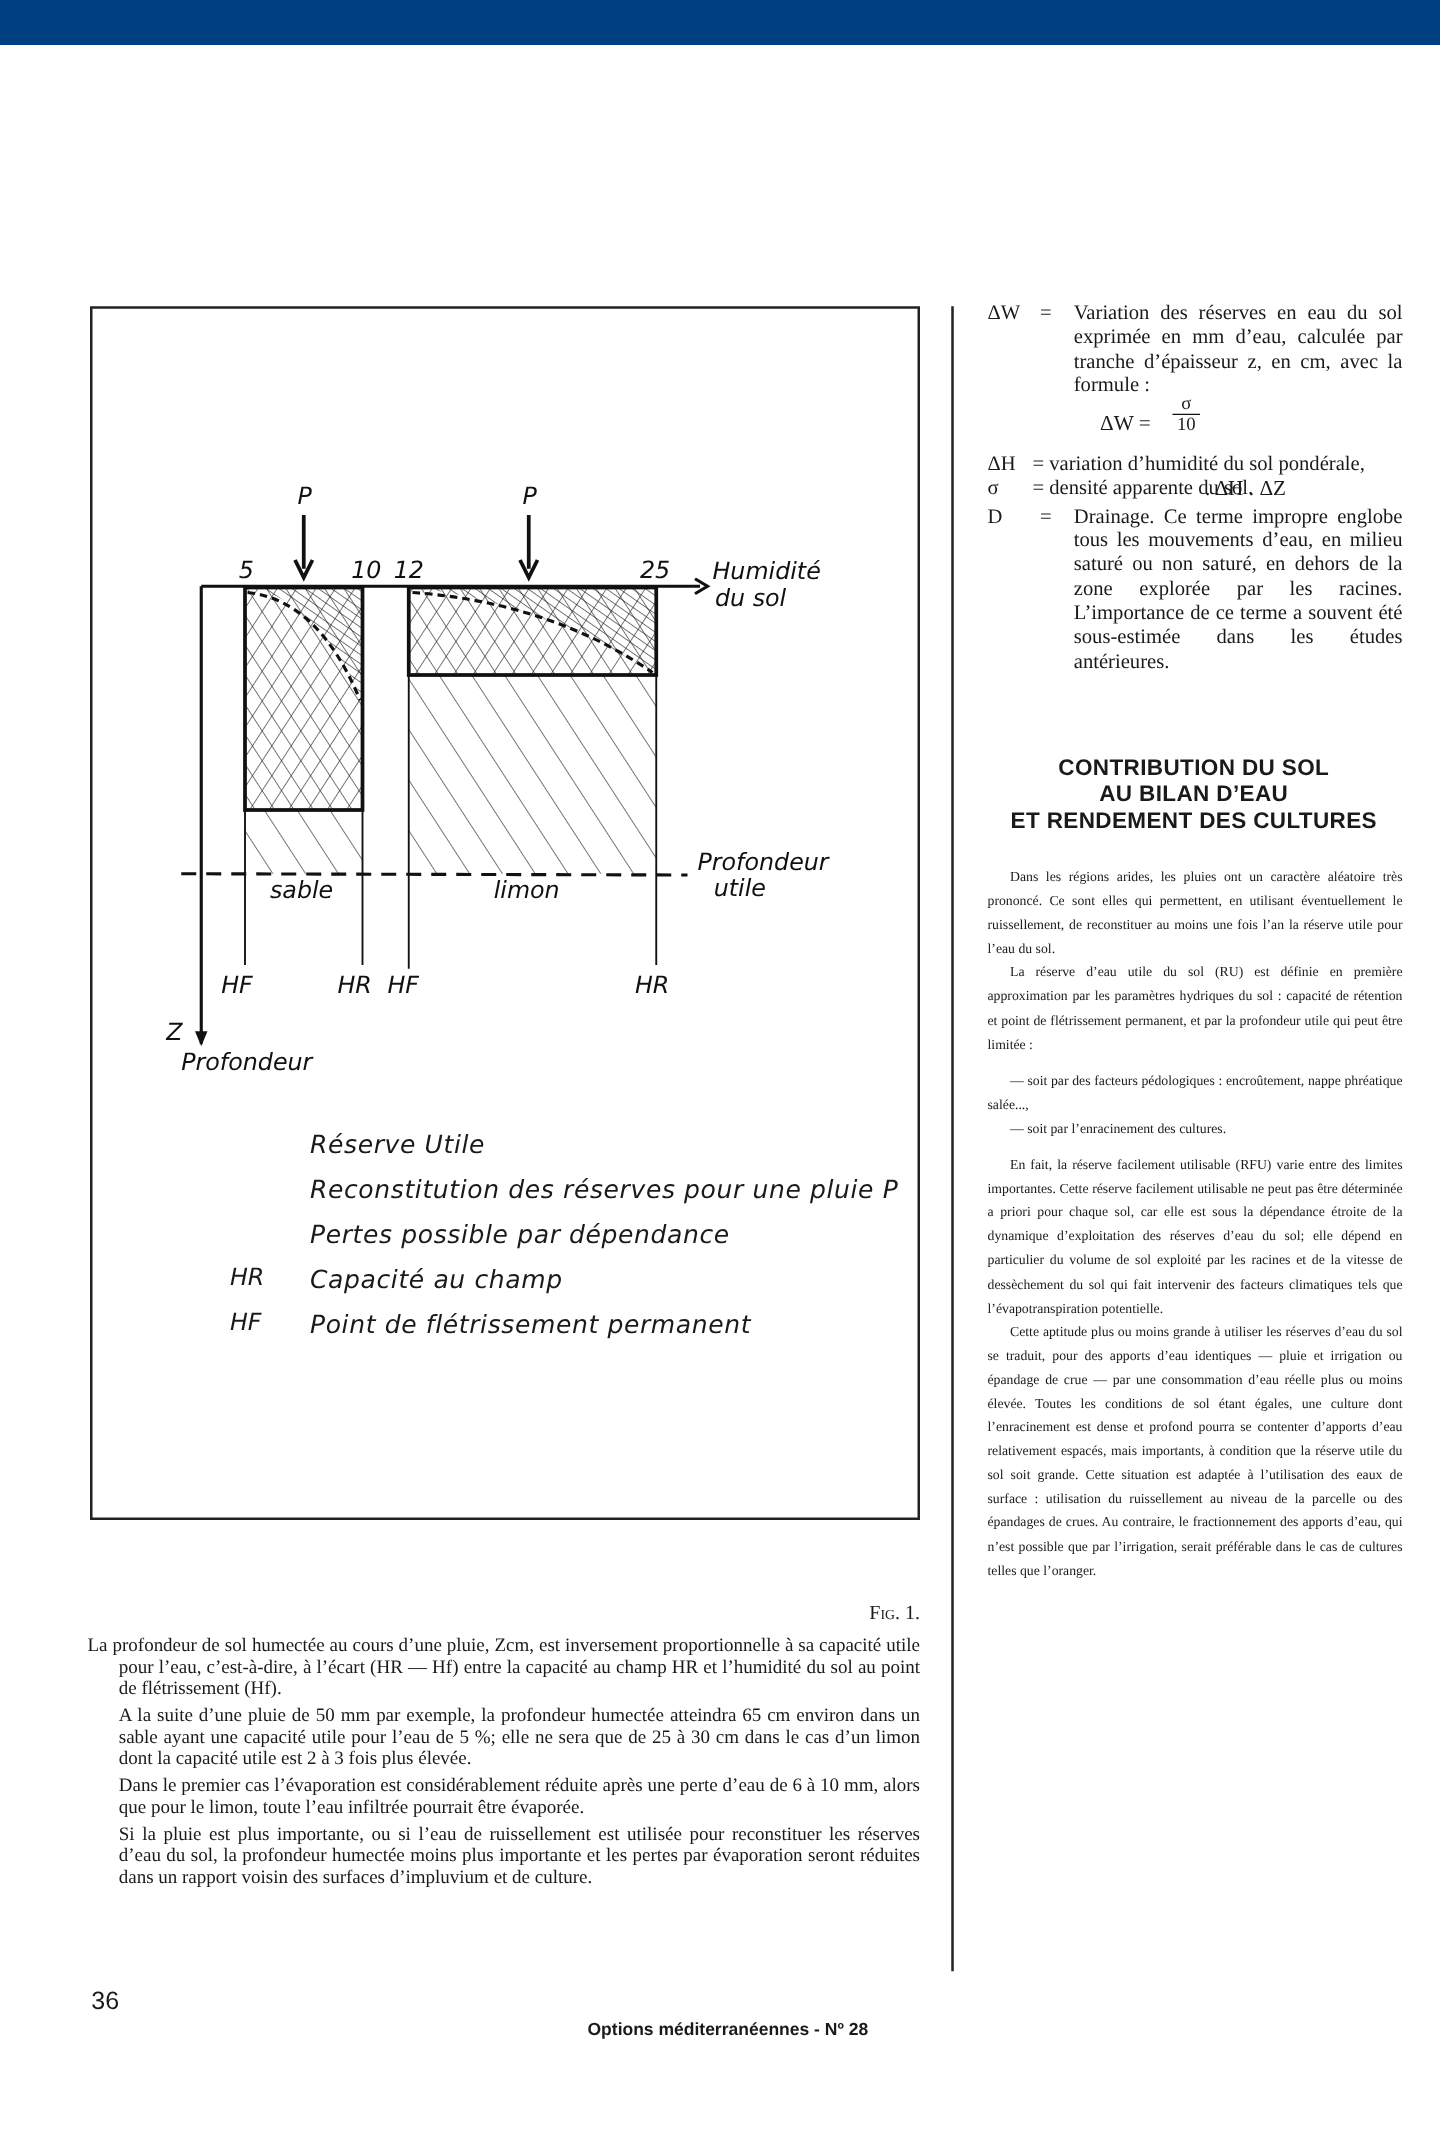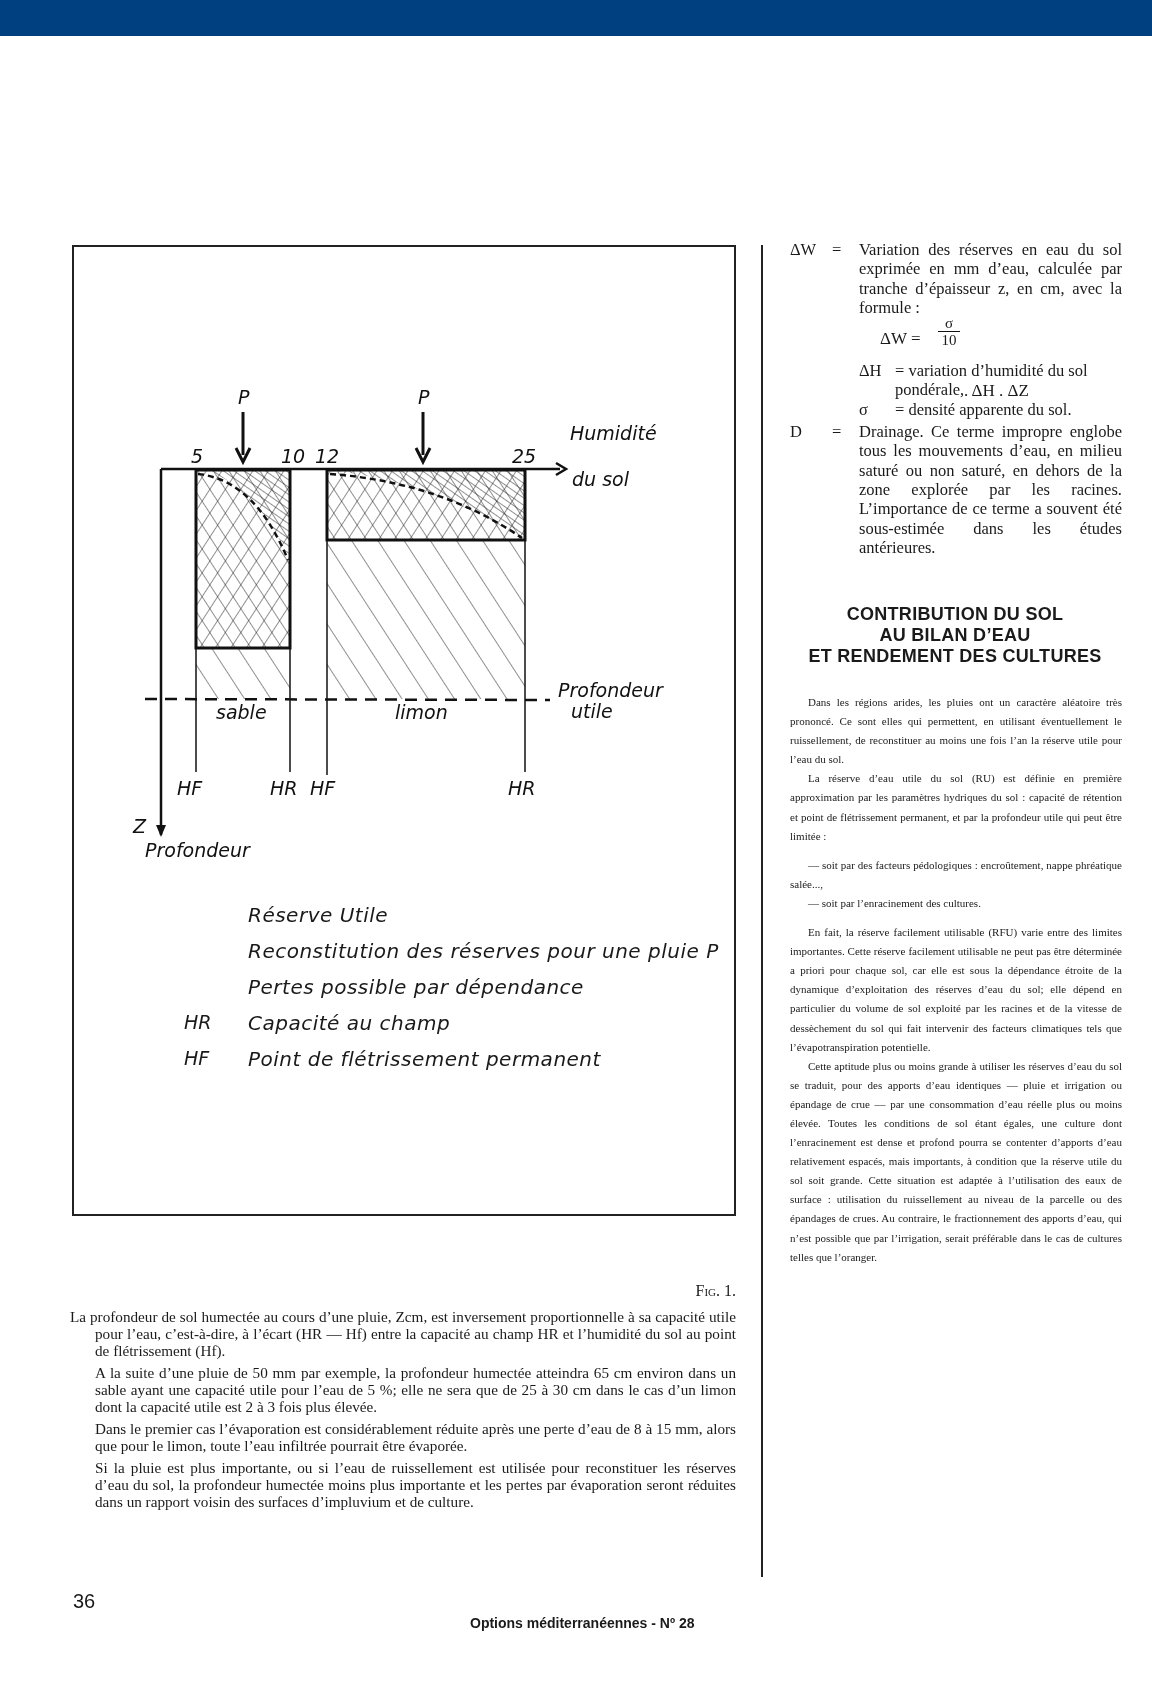--- a/index.html
+++ b/index.html
@@ -25,21 +25,21 @@
     .col-divider { position:absolute; left:761px; top:245px; width:2px; height:1332px; background:#222; }
 
     .right-col { position:absolute; left:790px; top:240px; width:332px; font-size:16.5px; line-height:19.3px; }
     .defrow { position:relative; }
     .def-sym { position:absolute; left:0; top:0; }
     .def-eq { position:absolute; left:42px; top:0; }
     .def-body { margin-left:69px; text-align:justify; }
     .formula { margin-left:90px; margin-top:4px; height:40px; position:relative; font-size:17px; }
     .frac { position:absolute; left:58px; top:-6px; text-align:center; width:22px; font-size:15px; line-height:16px; }
     .frac .num { border-bottom:1px solid #111; display:block; }
-    .subdef { margin-left:69px; position:relative; }
+    .subdef { position:relative; }
     .subdef .s-sym { position:absolute; left:0; top:0; }
     .subdef .s-body { margin-left:42px; }
 
     .heading { position:absolute; left:785px; width:340px; top:604px; text-align:center; font-family:"Liberation Sans", sans-serif; font-weight:bold; font-size:18px; line-height:21px; letter-spacing:0.3px; }
 
     .body-text { position:absolute; left:790px; top:693px; width:332px; font-size:11px; line-height:19.1px; text-align:justify; }
     .body-text p { text-indent:18px; }
     .body-text p.gap { margin-top:10px; }
     .body-text p.dash { text-indent:18px; }
 
@@ -120,21 +120,21 @@
   <rect x="160" y="975" width="72" height="20" fill="url(#hatchBack)"></rect>
   <rect x="160" y="975" width="72" height="20" fill="none" stroke="#111" stroke-width="2.5"></rect>
 </svg>
 
 <span class="dlabel" style="left:238px;top:388px;">P</span>
 <span class="dlabel" style="left:418px;top:388px;">P</span>
 <span class="dlabel" style="left:191px;top:447px;">5</span>
 <span class="dlabel" style="left:281px;top:447px;">10</span>
 <span class="dlabel" style="left:315px;top:447px;">12</span>
 <span class="dlabel" style="left:512px;top:447px;">25</span>
-<span class="dlabel" style="left:570px;top:424px;">Humidité</span>
+<span class="dlabel" style="left:570px;top:448px;">Humidité</span>
 <span class="dlabel" style="left:572px;top:470px;">du sol</span>
 <span class="dlabel" style="left:216px;top:703px;">sable</span>
 <span class="dlabel" style="left:395px;top:703px;">limon</span>
 <span class="dlabel" style="left:558px;top:681px;">Profondeur</span>
 <span class="dlabel" style="left:571px;top:702px;">utile</span>
 <span class="dlabel" style="left:177px;top:779px;">HF</span>
 <span class="dlabel" style="left:270px;top:779px;">HR</span>
 <span class="dlabel" style="left:310px;top:779px;">HF</span>
 <span class="dlabel" style="left:508px;top:779px;">HR</span>
 <span class="dlabel" style="left:133px;top:817px;">Z</span>
@@ -158,21 +158,21 @@
     <span class="legend-abbr">HF</span>
     <span class="legend-text">Point de flétrissement permanent</span>
   </div>
 </div>
 
 <div class="fig-caption">Fig. 1.</div>
 
 <div class="caption-text">
   <p class="first">La profondeur de sol humectée au cours d’une pluie, Zcm, est inversement proportionnelle à sa capacité utile pour l’eau, c’est-à-dire, à l’écart (HR — Hf) entre la capacité au champ HR et l’humidité du sol au point de flétrissement (Hf).</p>
   <p class="ind">A la suite d’une pluie de 50 mm par exemple, la profondeur humectée atteindra 65 cm environ dans un sable ayant une capacité utile pour l’eau de 5 %; elle ne sera que de 25 à 30 cm dans le cas d’un limon dont la capacité utile est 2 à 3 fois plus élevée.</p>
-  <p class="ind">Dans le premier cas l’évaporation est considérablement réduite après une perte d’eau de 8 à 15 mm, alors que pour le limon, toute l’eau infiltrée pourrait être évaporée.</p>
+  <p class="ind">Dans le premier cas l’évaporation est considérablement réduite après une perte d’eau de 6 à 10 mm, alors que pour le limon, toute l’eau infiltrée pourrait être évaporée.</p>
   <p class="ind">Si la pluie est plus importante, ou si l’eau de ruissellement est utilisée pour reconstituer les réserves d’eau du sol, la profondeur humectée moins plus importante et les pertes par évaporation seront réduites dans un rapport voisin des surfaces d’impluvium et de culture.</p>
 </div>
 
 <div class="col-divider"></div>
 
 <div class="right-col">
   <div class="defrow">
     <span class="def-sym">ΔW</span>
     <span class="def-eq">=</span>
     <div class="def-body">Variation des réserves en eau du sol exprimée en mm d’eau, calculée par tranche d’épaisseur z, en cm, avec la formule :</div>

